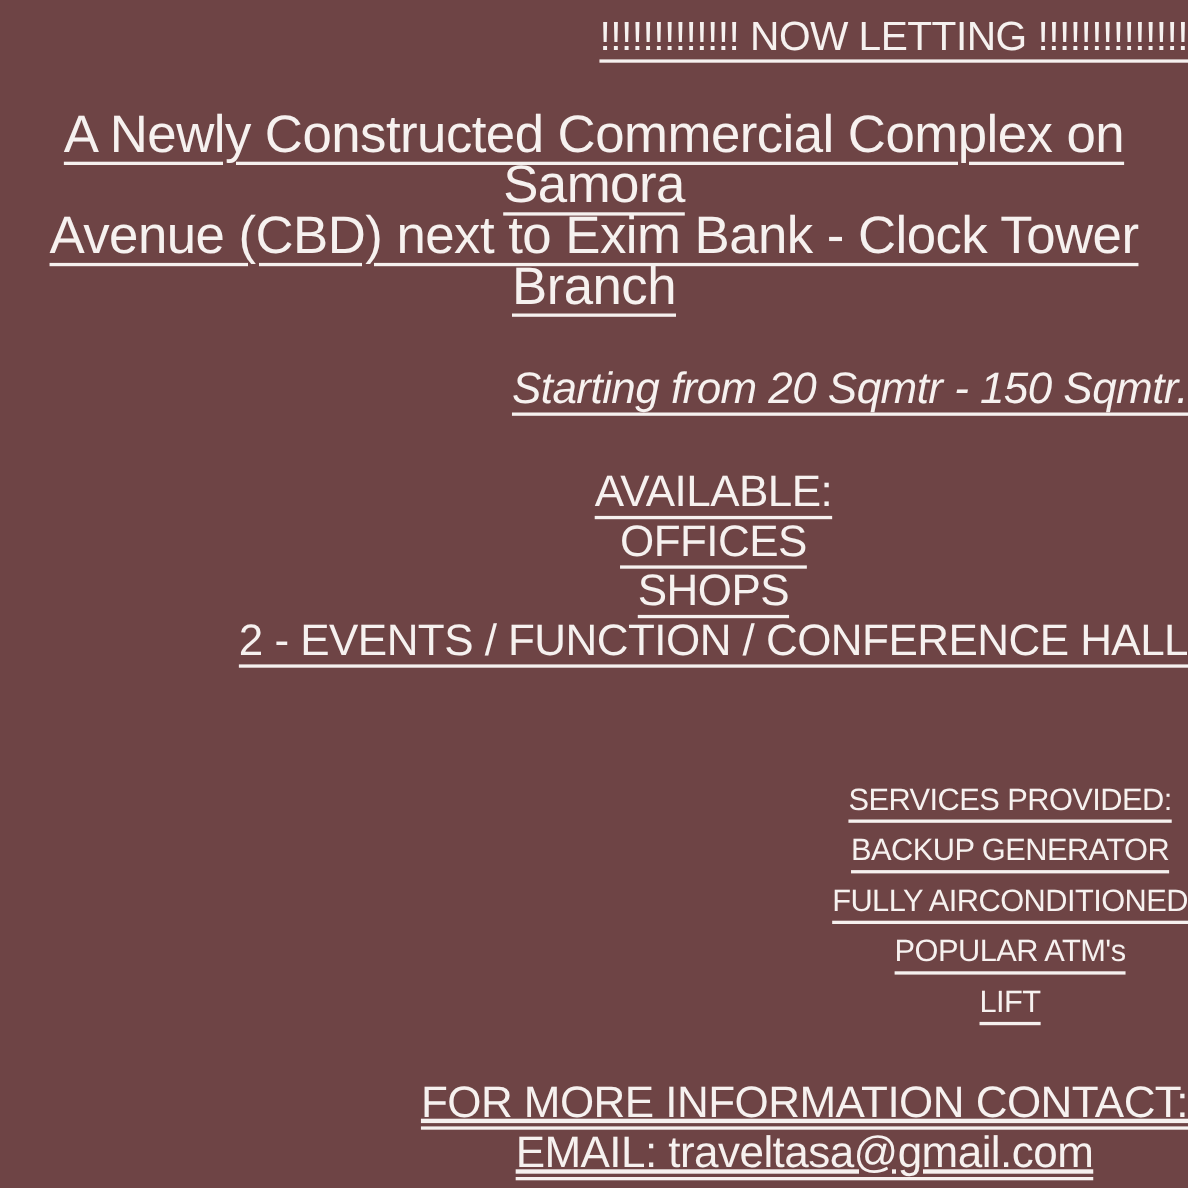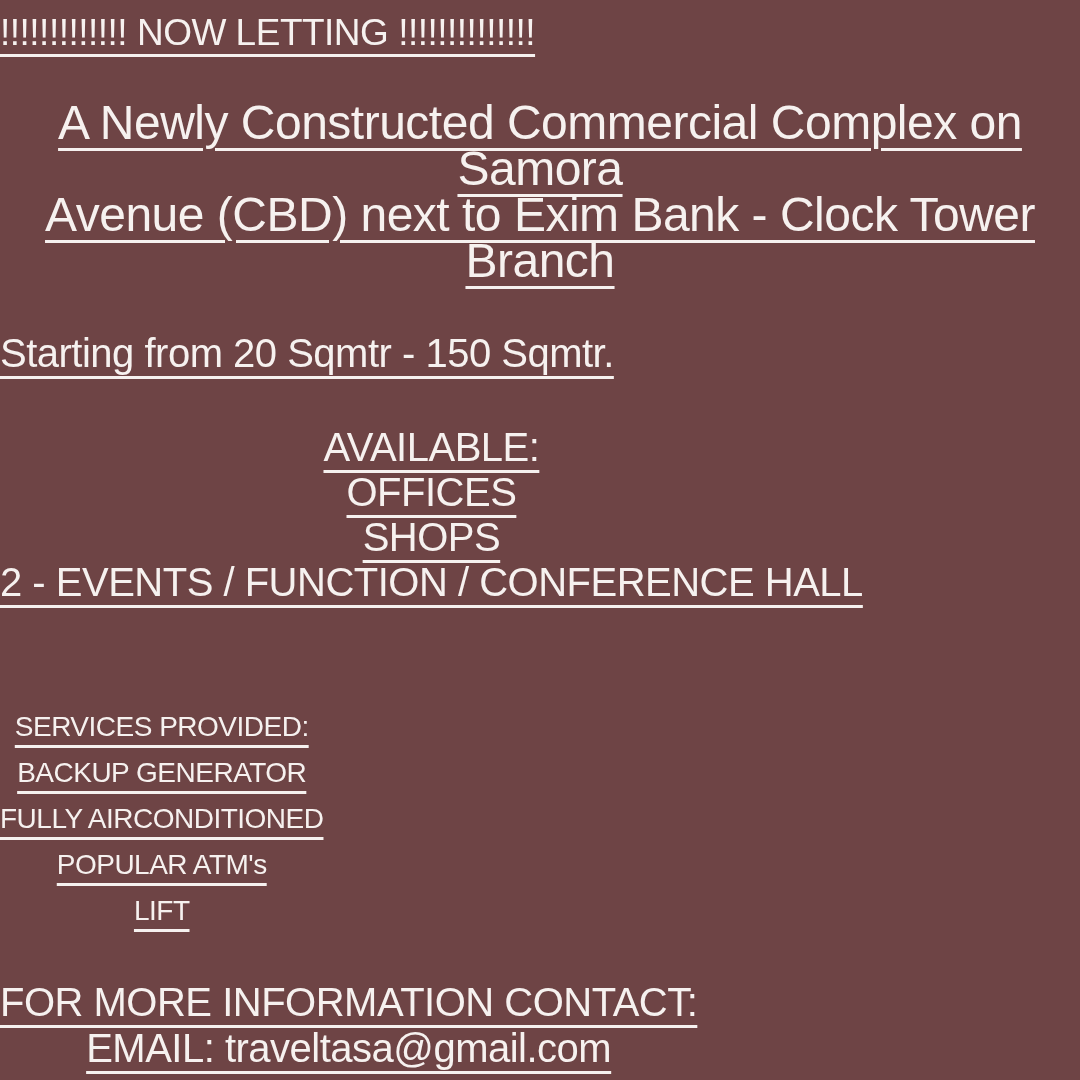--- a/index.html
+++ b/index.html
@@ -15,21 +15,21 @@
     letter-spacing: -0.5px;
     overflow: hidden;
   }
   .flyer {
     width: 100%;
     height: 100%;
     box-sizing: border-box;
     padding-top: 10px;
     display: flex;
     flex-direction: column;
-    align-items: flex-start;
+    align-items: flex-end;
     text-align: center;
   }
   .u {
     text-decoration: underline;
     text-decoration-thickness: 3px;
     text-underline-offset: 9px;
   }
   .line { line-height: 46px; }
 
   .title {
@@ -38,33 +38,35 @@
     white-space: nowrap;
   }
   .subtitle {
     margin-top: 44px;
     font-size: 48px;
   }
   .starting {
     margin-top: 46px;
     font-size: 40px;
     line-height: 46px;
+    font-style: italic;
   }
   .available {
     margin-top: 49px;
     font-size: 40px;
   }
   .available .line { line-height: 45px; }
   .services {
     margin-top: 99px;
     font-size: 28px;
   }
   .contact {
     margin-top: 45px;
     font-size: 40px;
+    text-decoration: underline;
   }
 </style>
 </head>
 <body>
 
 <div class="flyer">
 
   <div class="title">
     <span class="u">!!!!!!!!!!!!! NOW LETTING !!!!!!!!!!!!!!</span>
   </div>

